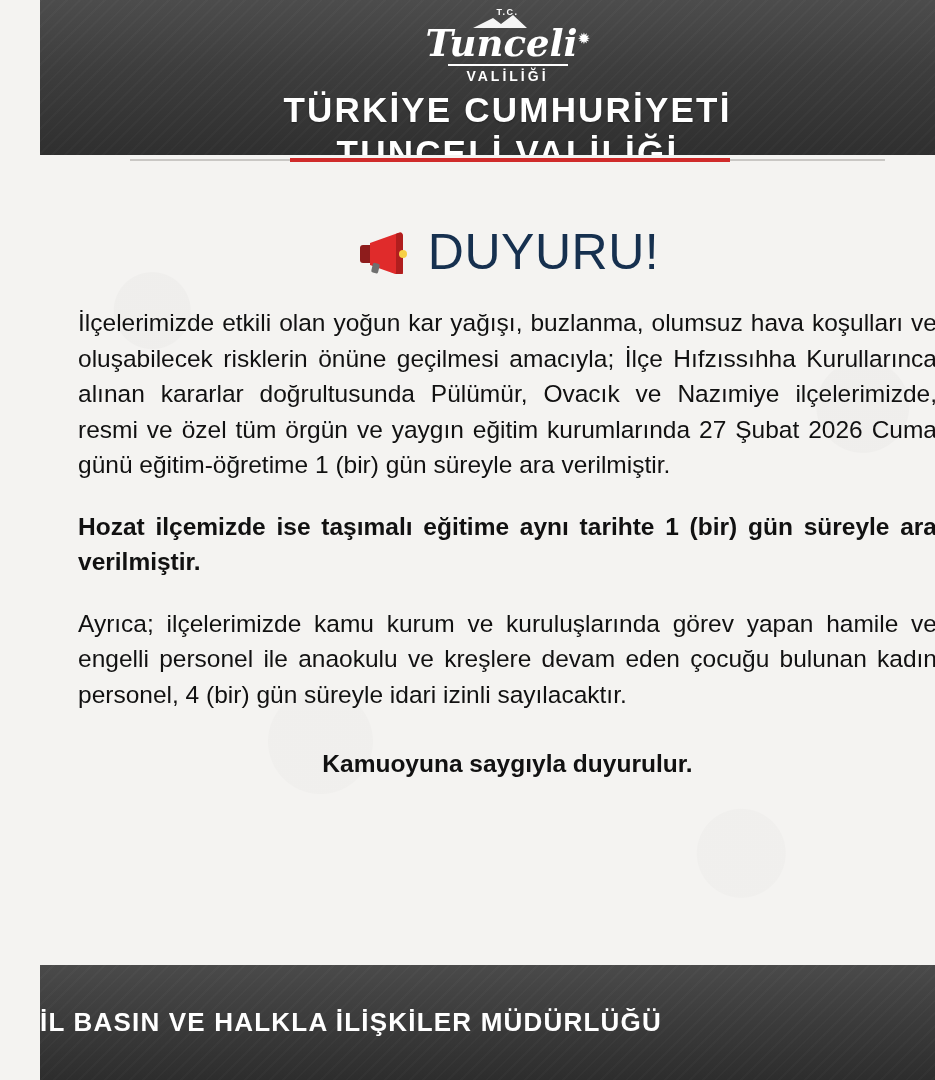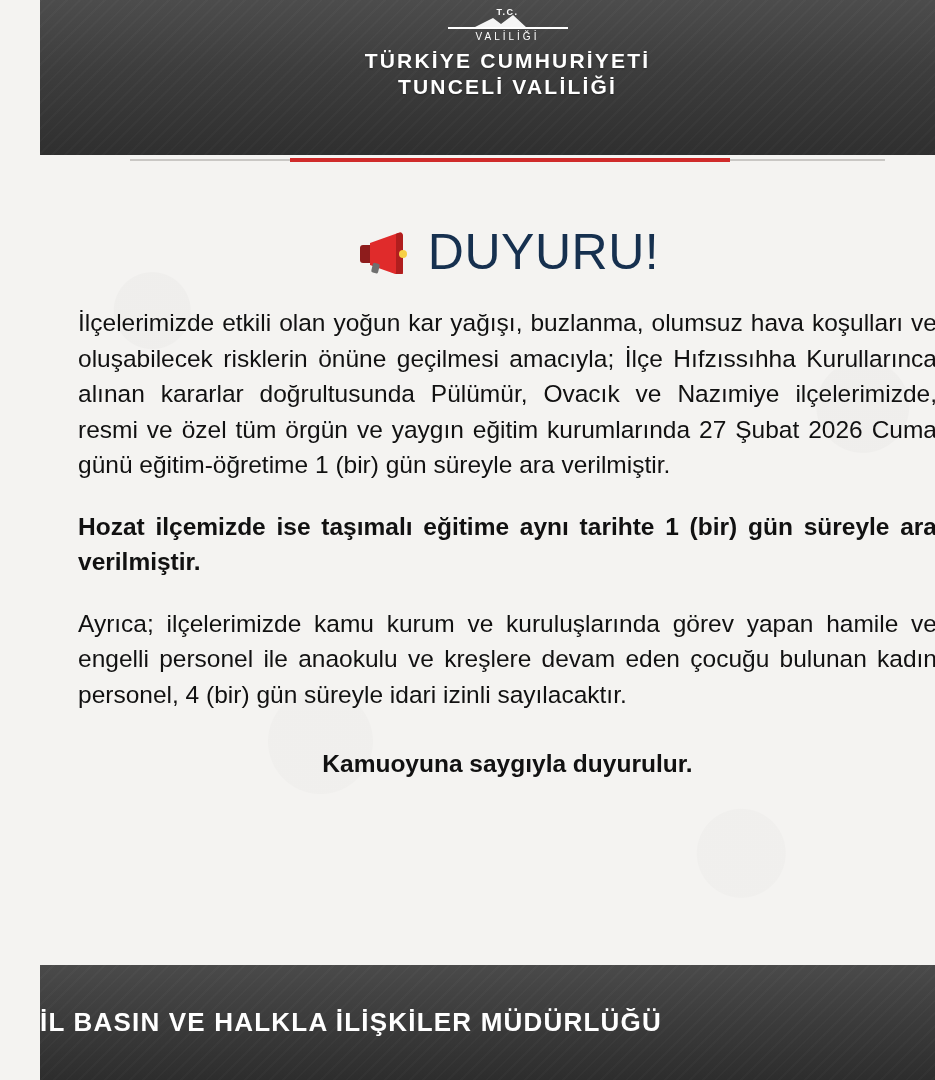--- a/index.html
+++ b/index.html
@@ -83,32 +83,32 @@
     vertical-align: super;
     margin-left: 1px;
   }
   .logo-underline {
     width: 120px;
     height: 2px;
     background: #ffffff;
     margin: 2px auto 3px auto;
   }
   .logo-sub {
-    font-size: 10px;
+    font-size: 14px;
     letter-spacing: 3px;
-    font-weight: normal;
+    font-weight: bold;
     color: #ffffff;
   }
 
   .header-title {
     position: relative;
     text-align: center;
     color: #ffffff;
     font-weight: bold;
-    font-size: 21px;
+    font-size: 35px;
     letter-spacing: 2.2px;
     line-height: 1.22;
     margin-top: 4px;
     text-shadow: 0 1px 2px rgba(0,0,0,0.35);
   }
 
   
   .rule-wrap {
     position: relative;
     height: 12px;
@@ -217,20 +217,23 @@
 <body>
 
 <div class="poster">
 
   <div class="header">
     <div class="logo-block">
       <div class="logo-tc">T.C.</div>
       <svg class="logo-mountain" viewBox="0 0 130 14" aria-hidden="true">
         <path d="M30 13 L50 3 L58 9 L70 0 L84 13 Z" fill="#ffffff" opacity="0.95"></path>
       </svg>
+      <div class="logo-word">
+        <span>Tunceli</span><span class="star">✹</span>
+      </div>
       <div class="logo-underline"></div>
       <div class="logo-sub">VALİLİĞİ</div>
     </div>
     <div class="header-title">
       <div>TÜRKİYE CUMHURİYETİ</div>
       <div>TUNCELİ VALİLİĞİ</div>
     </div>
   </div>
 
   <div class="rule-wrap">

